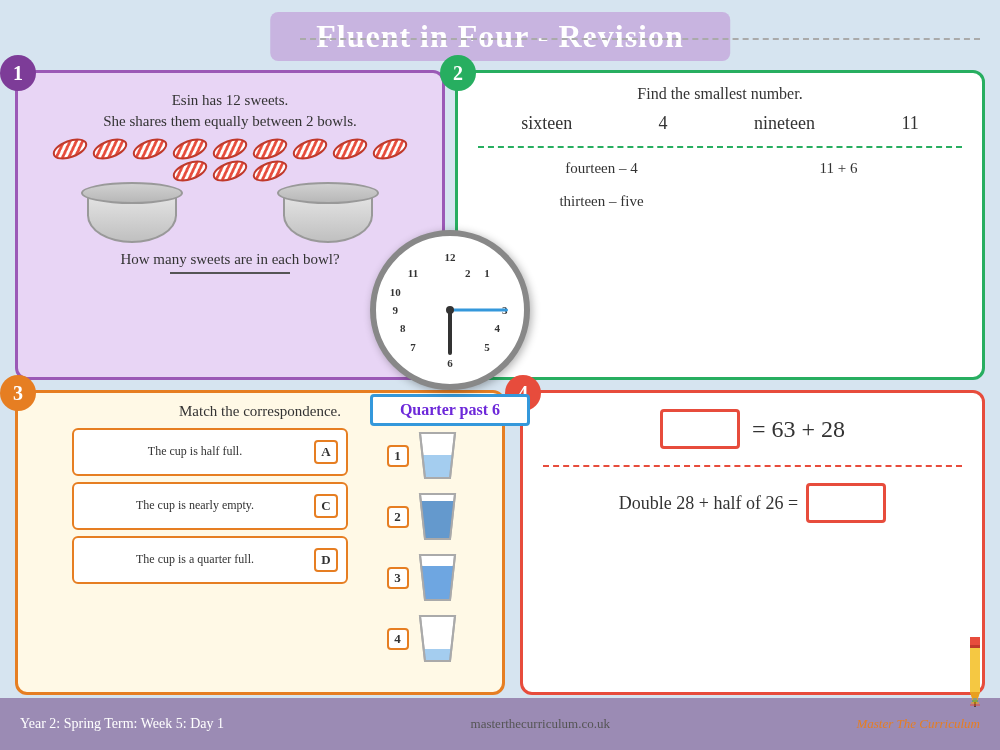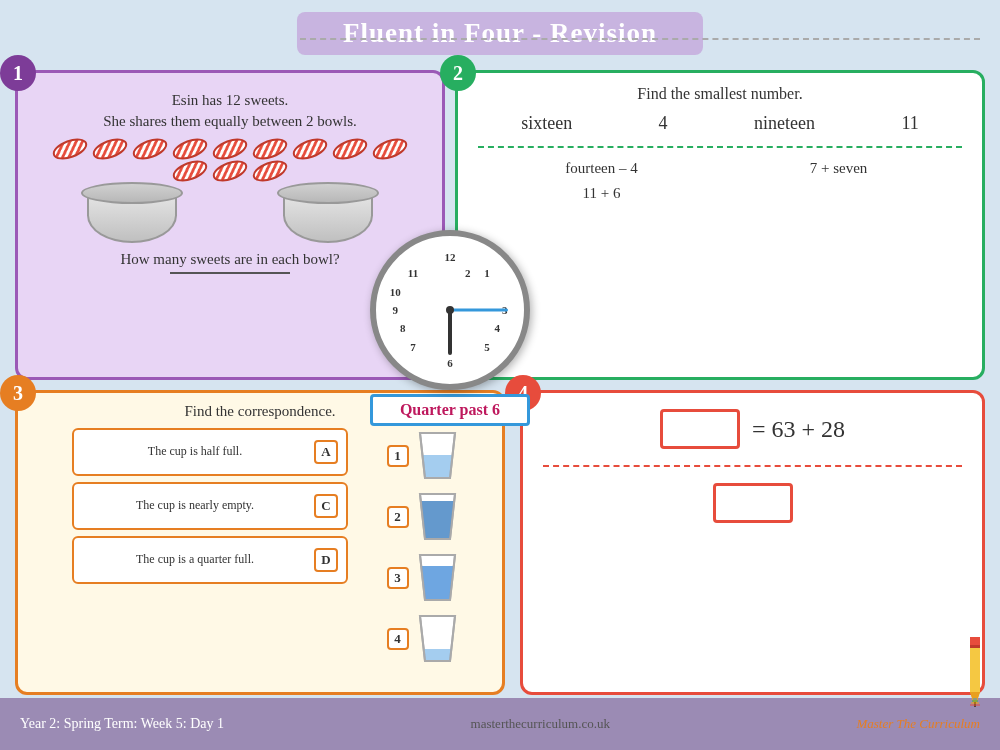--- a/index.html
+++ b/index.html
@@ -14,21 +14,21 @@
 
     
     .title-bar {
       position: absolute;
       top: 12px;
       left: 50%;
       transform: translateX(-50%);
       background: #c8b4e0;
       border-radius: 8px;
       padding: 6px 46px;
-      font-size: 27px;
+      font-size: 32px;
       font-weight: bold;
       color: white;
       letter-spacing: 1px;
       white-space: nowrap;
     }
     .title-dashed-line {
       position: absolute;
       top: 38px;
       left: 300px;
       right: 20px;
@@ -159,21 +159,21 @@
       font-family: Liberation Serif, serif;
     }
     .dashed-divider {
       border: none;
       border-top: 2px dashed #27ae60;
       margin: 12px 0;
     }
     .expr-grid {
       display: grid;
       grid-template-columns: 1fr 1fr;
-      gap: 8px 10px;
+      gap: 16px 10px;
       font-size: 15px;
       color: #333;
       padding: 0 10px;
     }
     .expr-item {
       text-align: center;
     }
 
     
     .clock-container {
@@ -193,21 +193,21 @@
       text-align: right;
     }
     .clock-label {
       background: white;
       border: 3px solid #3498db;
       border-radius: 4px;
       text-align: center;
       padding: 4px 10px;
       font-size: 16px;
       font-weight: bold;
-      color: #be185d;
+      color: #6d28d9;
       margin-top: 4px;
     }
     .clock-number {
       position: absolute;
       font-size: 11px;
       font-weight: bold;
       color: #333;
       transform: translate(-50%, -50%);
     }
     .clock-center {
@@ -450,22 +450,22 @@
   <div class="section2-title">Find the smallest number.</div>
   <div class="number-grid">
     <span>sixteen</span>
     <span>4</span>
     <span>nineteen</span>
     <span>11</span>
   </div>
   <hr class="dashed-divider">
   <div class="expr-grid">
     <div class="expr-item">fourteen – 4</div>
-    <div class="expr-item">7 + seven</div>
     <div class="expr-item">11 + 6</div>
+    <div class="expr-item">thirteen – five</div>
   </div>
 </div>
 
 <div class="clock-container">
   <div class="clock-face">
 
     <span class="clock-number" style="top:14%;left:50%;">12</span>
     <span class="clock-number" style="top:25%;left:75%;">1</span>
     <span class="clock-number" style="top:50%;left:87%;">3</span>
     <span class="clock-number" style="top:75%;left:75%;">5</span>
@@ -481,21 +481,21 @@
     <div class="hour-hand" style="transform: translateX(-50%) rotate(180deg);"></div>
 
     <div class="minute-hand" style="transform: translateX(-50%) rotate(90deg);"></div>
     <div class="clock-center"></div>
   </div>
   <div class="clock-label">Quarter past 6</div>
 </div>
 
 <div class="section3">
   <div class="section-num num3">3</div>
-  <div class="section3-title">Find the correspondence.</div>
+  <div class="section3-title">Match the correspondence.</div>
   <div class="match-container">
     <div class="labels-col">
       <div class="label-box">
         <span class="label-text">The cup is half full.</span>
         <div class="letter-badge">A</div>
       </div>
       <div class="label-box">
         <span class="label-text">The cup is nearly empty.</span>
         <div class="letter-badge">C</div>
       </div>
@@ -566,20 +566,21 @@
 </div>
 
 <div class="section4">
   <div class="section-num num4">4</div>
   <div class="eq-row">
     <div class="red-box"></div>
     <span>= 63 + 28</span>
   </div>
   <hr class="dashed-divider-red">
   <div class="double-row">
+    <span>Double 28 + half of 26 =</span>
     <div class="red-box"></div>
   </div>
 </div>
 
 <div class="footer">
   <span class="footer-left">Year 2: Spring Term: Week 5: Day 1</span>
   <span class="footer-center">masterthecurriculum.co.uk</span>
   <span class="footer-right">Master The Curriculum</span>
 </div>
 

